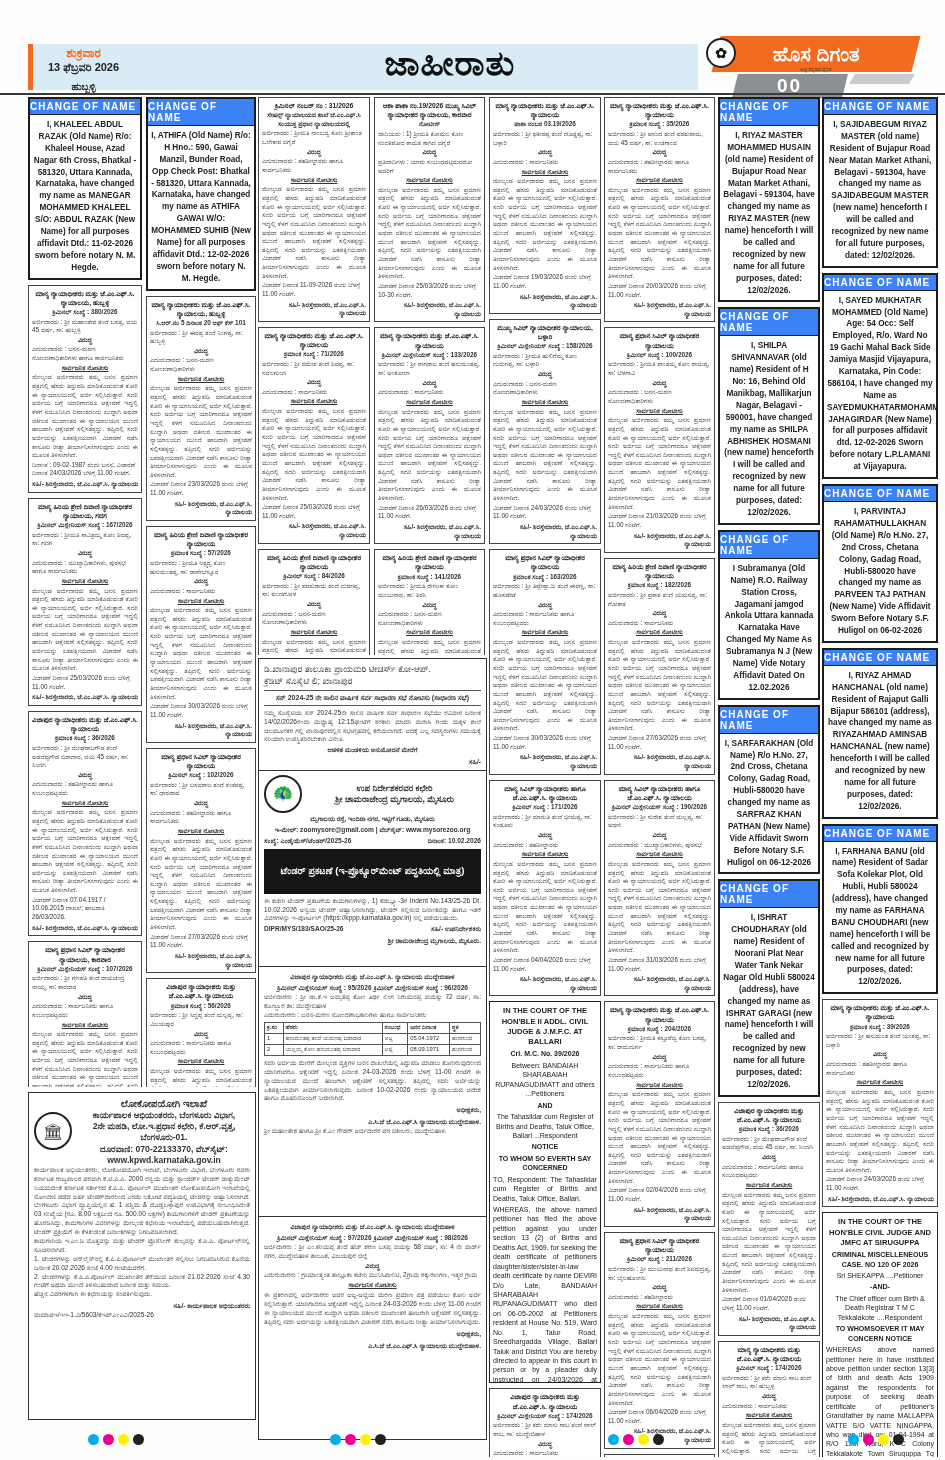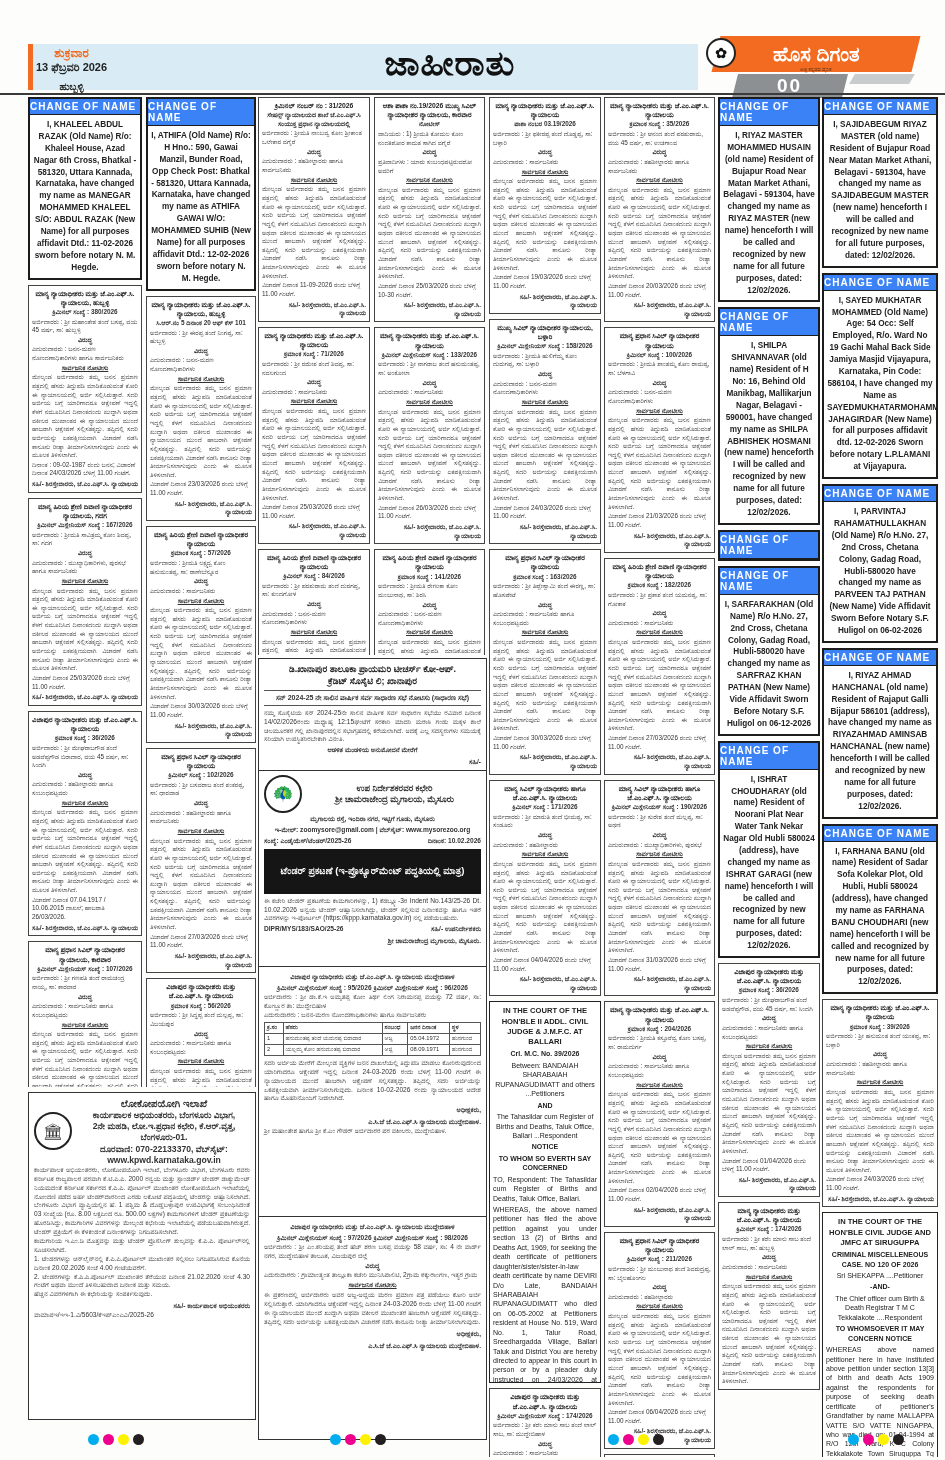--- a/index.html
+++ b/index.html
@@ -1,21 +1,21 @@
 <!DOCTYPE html>
 <html><head>
 <meta charset="utf-8">
 <style>
   html,body{margin:0;padding:0;background:#e9e9e6;}
   .page{position:relative;width:945px;height:1460px;background:#fdfdfb;margin:0 auto;
         font-family:"Liberation Sans",sans-serif;color:#1a1a1a;overflow:hidden;}
   
   .hdr-band{position:absolute;left:33px;top:44px;width:665px;height:46px;background:#d9ecf5;}
   .hdr-orange-bar{position:absolute;left:28px;top:44px;width:6px;height:46px;background:#f26b21;}
-  .hdr-date{position:absolute;left:36px;top:46px;text-align:center;line-height:1.25;}
+  .hdr-date{position:absolute;left:48px;top:46px;text-align:center;line-height:1.25;}
   .hdr-weekday{color:#f26b21;font-weight:bold;font-size:12px;}
   .hdr-datetxt{font-size:11px;font-weight:bold;color:#222;}
   .hdr-city{font-size:10px;font-weight:bold;color:#222;margin-top:6px;}
   .hdr-title{position:absolute;left:240px;top:44px;width:420px;text-align:center;
              font-size:34px;font-weight:bold;color:#111;letter-spacing:1px;}
   .mast{position:absolute;left:716px;top:36px;width:200px;height:36px;background:#f26b21;
         transform:skewX(-14deg);display:flex;align-items:center;justify-content:center;}
   .mast-inner{transform:skewX(14deg);color:#fff;font-weight:bold;font-size:20px;white-space:nowrap;}
   .mast-circle{position:absolute;left:706px;top:38px;width:26px;height:26px;border-radius:50%;
                background:#fff;border:2px solid #222;z-index:3;display:flex;align-items:center;justify-content:center;
@@ -41,21 +41,21 @@
   .k-b{text-align:justify;}
   .k-d{margin-top:1px;}
   .k-sg{text-align:right;font-weight:bold;margin-top:2px;}
   .ecourt{border:1.5px solid #222;background:#fff;padding:4px 3px;font-size:7px;line-height:1.35;color:#222;margin-bottom:5px;}
   .ec-title{text-align:center;font-weight:bold;font-size:7.6px;}
   .ec-case{text-align:center;font-weight:bold;margin:2px 0;}
   .ec-line{text-align:center;margin:1px 0;}
   .ec-bold{font-weight:bold;text-align:center;margin:2px 0;}
   .ec-body{text-align:justify;margin-top:2px;}
   .wide{position:absolute;border:1.5px solid #333;background:#fff;padding:4px 5px;font-size:6.6px;line-height:1.35;color:#333;overflow:hidden;}
-  .w-title{text-align:center;font-weight:bold;font-size:9px;color:#222;}
+  .w-title{font-weight:normal;font-size:9px;color:#222;}
   .w-sub{text-align:center;font-weight:bold;border-top:1px solid #555;border-bottom:1px solid #555;margin:3px 0;padding:2px 0;font-size:7px;}
   .w-body{text-align:justify;}
   .w-sig{text-align:right;font-weight:bold;margin-top:3px;}
   .w-center{text-align:center;font-weight:bold;margin-top:2px;}
   .zoo-head{display:flex;align-items:center;gap:6px;}
   .zoo-logo{width:34px;height:34px;border-radius:50%;border:2px solid #222;display:flex;align-items:center;justify-content:center;font-size:16px;flex:0 0 auto;}
   .zoo-org{flex:1;text-align:center;font-weight:bold;font-size:8.6px;line-height:1.3;}
   .t-bar{background:#151515;color:#fff;text-align:center;font-weight:bold;font-size:9.6px;padding:16px 0;margin:3px 0;}
   .refrow{display:flex;justify-content:space-between;font-weight:bold;margin-top:2px;}
   table.mini{width:100%;border-collapse:collapse;margin:3px 0;font-size:5.8px;}
@@ -538,20 +538,21 @@
     <div class="con">
       <div class="con-h">CHANGE OF NAME</div>
       <div class="con-b">I, RIYAZ MASTER MOHAMMED HUSAIN (old name) Resident of Bujapur Road Near Matan Market Athani, Belagavi - 591304, have changed my name as RIYAZ MASTER (new name) henceforth I will be called and recognized by new name for all future purposes, dated: 12/02/2026.</div>
     </div>
     <div class="con">
       <div class="con-h">CHANGE OF NAME</div>
       <div class="con-b">I, SHILPA SHIVANNAVAR (old name) Resident of H No: 16, Behind Old Manikbag, Mallikarjun Nagar, Belagavi - 590001, have changed my name as SHILPA ABHISHEK HOSMANI (new name) henceforth I will be called and recognized by new name for all future purposes, dated: 12/02/2026.</div>
     </div>
     <div class="con">
       <div class="con-h">CHANGE OF NAME</div>
+      <div class="con-b">I Subramanya (Old Name) R.O. Railway Station Cross, Jagamani jamgod Ankola Uttara kannada Karnataka Have Changed My Name As Subramanya N J (New Name) Vide Notary Affidavit Dated On 12.02.2026</div>
     </div>
     <div class="con">
       <div class="con-h">CHANGE OF NAME</div>
       <div class="con-b">I, SARFARAKHAN (Old Name) R/o H.No. 27, 2nd Cross, Chetana Colony, Gadag Road, Hubli-580020 have changed my name as SARFRAZ KHAN PATHAN (New Name) Vide Affidavit Sworn Before Notary S.F. Huligol on 06-12-2026</div>
     </div>
     <div class="con">
       <div class="con-h">CHANGE OF NAME</div>
       <div class="con-b">I, ISHRAT CHOUDHARAY (old name) Resident of Noorani Plat Near Water Tank Nekar Nagar Old Hubli 580024 (address), have changed my name as ISHRAT GARAGI (new name) henceforth I will be called and recognized by new name for all future purposes, dated: 12/02/2026.</div>
     </div>
     <div>

